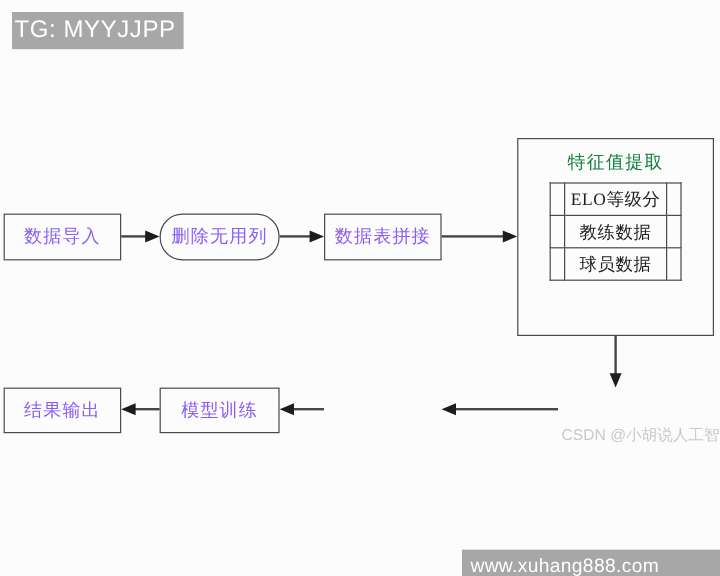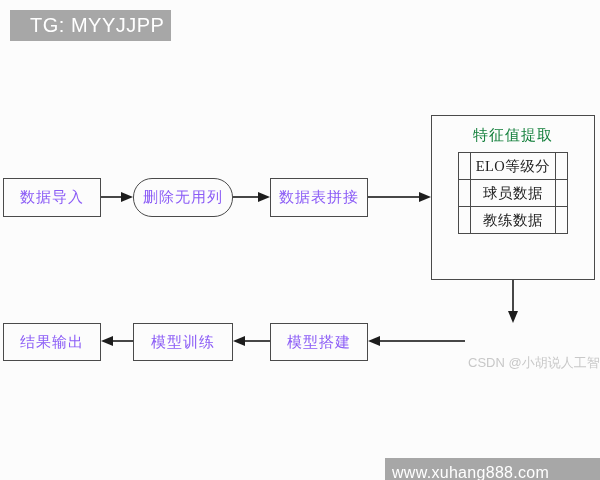--- a/index.html
+++ b/index.html
@@ -15,21 +15,21 @@
   .banner {
     position: absolute;
     background: #a7a7a7;
     color: #ffffff;
     font-family: "Liberation Sans", "DejaVu Sans", sans-serif;
     white-space: nowrap;
     overflow: hidden;
   }
   .banner.top {
     left: 10px; top: 10px; width: 141px; height: 31px;
-    font-size: 20px; line-height: 31px; padding-left: 20px;
+    font-size: 20px; line-height: 31px; padding-left: 2px;
     letter-spacing: 0.5px;
   }
   .banner.bottom {
     left: 385px; top: 458px; width: 209px; height: 30px;
     font-size: 16px; line-height: 30px; padding-left: 7px;
     letter-spacing: 0.3px;
   }
 
   
   .fbox {
@@ -132,40 +132,37 @@
     <div class="bigbox-title">特征值提取</div>
     <table class="feat-table">
       <tbody>
           <tr>
         <td class="side"></td>
         <td class="lbl">ELO等级分</td>
         <td class="side"></td>
       </tr>
       <tr>
         <td class="side"></td>
-        <td class="lbl">球员数据</td>
+        <td class="lbl">教练数据</td>
         <td class="side"></td>
       </tr>
       <tr>
         <td class="side"></td>
-        <td class="lbl">教练数据</td>
+        <td class="lbl">球员数据</td>
         <td class="side"></td>
       </tr>
     </tbody>
       </table>
   </div>
 
   <div class="fbox r2 b-output">
     <span>结果输出</span>
   </div>
   <div class="fbox r2 b-train">
     <span>模型训练</span>
-  </div>
-  <div class="fbox r2 b-build">
-    <span>模型搭建</span>
   </div>
 
   <div class="hline" style="left:101px; top:196px; width:22px;"></div>
   <div class="head-right" style="left:121px; top:192px;"></div>
 
   <div class="hline" style="left:233px; top:196px; width:27px;"></div>
   <div class="head-right" style="left:258px; top:192px;"></div>
 
   <div class="hline" style="left:368px; top:196px; width:53px;"></div>
   <div class="head-right" style="left:419px; top:192px;"></div>

